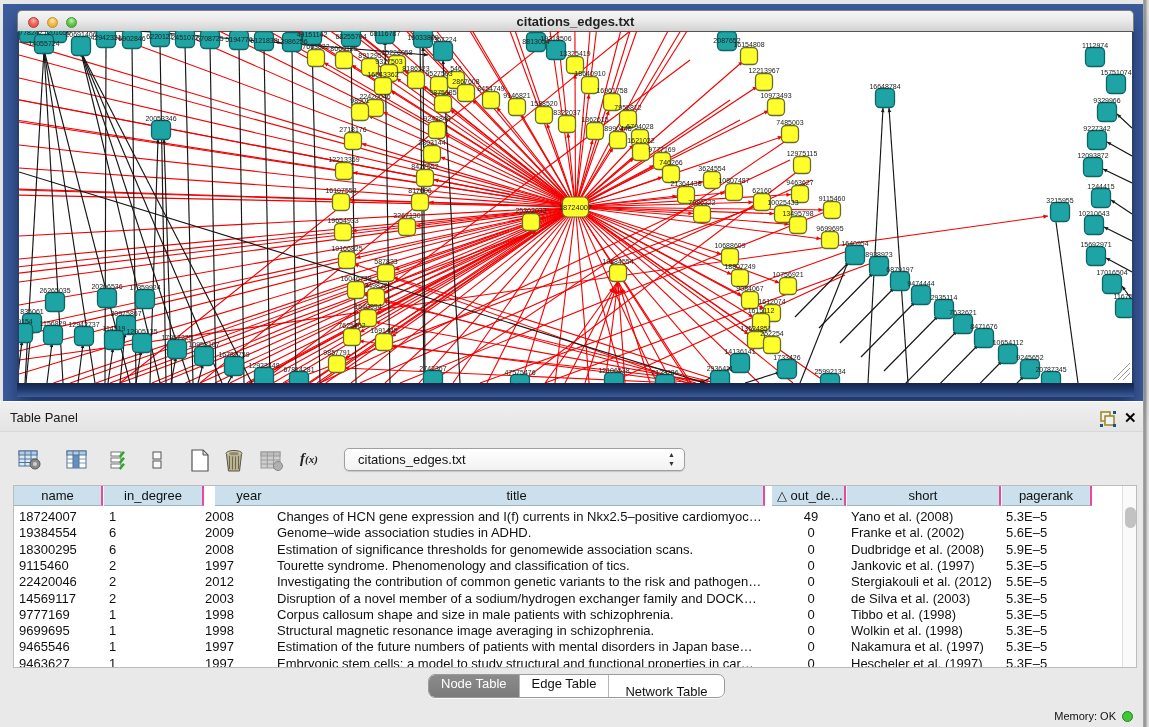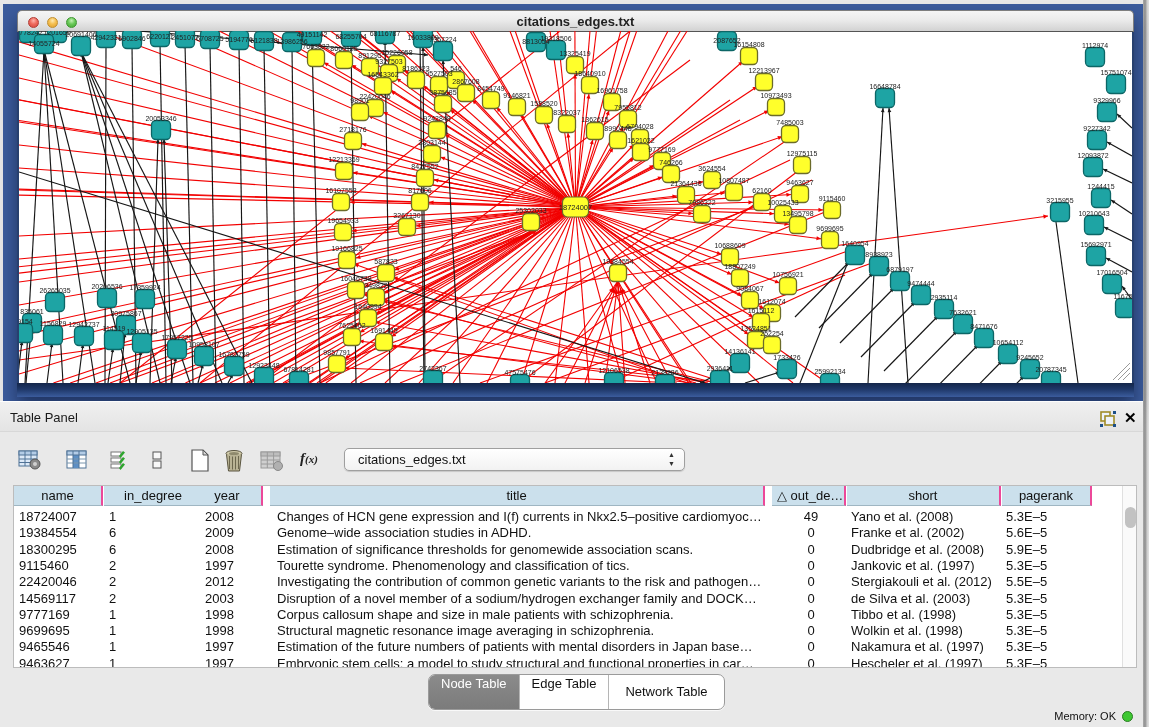--- a/index.html
+++ b/index.html
@@ -54,21 +54,21 @@
 .c2 { left:191px; width:70px; }
 .c3 { left:263px; width:494px; }
 .c4 { left:762px; width:70px;text-align:center; }
 .c5 { left:837px; width:150px; }
 .c6 { left:992px; width:85px; }
 #vscroll { position:absolute; left:1108px; top:0; width:15px; height:181px; background:#fafafa;
   border-left:1px solid #e0e0e0; }
 #vthumb { position:absolute; left:2px; top:21px; width:11px; height:21px; background:#c2c2c2;
   border-radius:6px; }
 
-#tabs { position:absolute; left:428px; top:674px; height:36px; display:flex;
+#tabs { position:absolute; left:428px; top:674px; height:24px; display:flex;
   border:1px solid #9a9a9a; border-radius:7px; overflow:hidden; background:#fff;
   box-shadow:0 1px 0 rgba(255,255,255,.7); }
 #tabs div { font-size:13px; padding:0 12px; line-height:18px; color:#111; }
 #tabs div.sel { background:linear-gradient(#8b8b8b,#7b7b7b); color:#fff; }
 #tabs div + div { border-left:1px solid #b5b5b5; }
 #membar { position:absolute; right:16px; top:710px; font-size:11px; color:#111; }
 #memdot { display:inline-block; width:11px; height:11px; border-radius:50%;
   background:#3ec832; border:1px solid #2a7d22; vertical-align:-2px; margin-left:6px; }
 </style></head>
 <body>
@@ -788,21 +788,21 @@
     <line x1="1" y1="11" x2="20" y2="11" stroke="#9a9a9a"></line>
       <line x1="1" y1="15" x2="20" y2="15" stroke="#9a9a9a"></line>
     <circle cx="18" cy="17" r="4.5" fill="#b0b0b0" stroke="#888"></circle>
   </svg>
   <div class="ticon" style="left:300px;top:450px;font-size:15px;font-style:italic;font-weight:bold;color:#222;font-family:'Liberation Serif',serif;">f<span style="font-size:11px;">(x)</span></div>
   <div id="combo">citations_edges.txt<span class="arr">▲<br>▼</span></div>
   <div id="tbl">
     <div id="thead">
       <span style="left:0;width:89px;">name</span>
       <span style="left:90px;width:100px;">in_degree</span>
-      <span style="left:179px;width:70px;">year</span>
+      <span style="left:201px;width:70px;">year</span>
       <span style="left:256px;width:495px;">title</span>
       <span style="left:758px;width:74px;text-align:left;padding-left:5px;">△ out_de…</span>
       <span style="left:833px;width:154px;">short</span>
       <span style="left:988px;width:90px;">pagerank</span>
     </div>
     <div id="tbody" style="position:absolute;top:20px;left:0;width:1110px;height:163px;">
       <div class="tr" style="top: 3px;">
           <span class="c0">18724007</span>
           <span class="c1">1</span>
           <span class="c2">2008</span>

